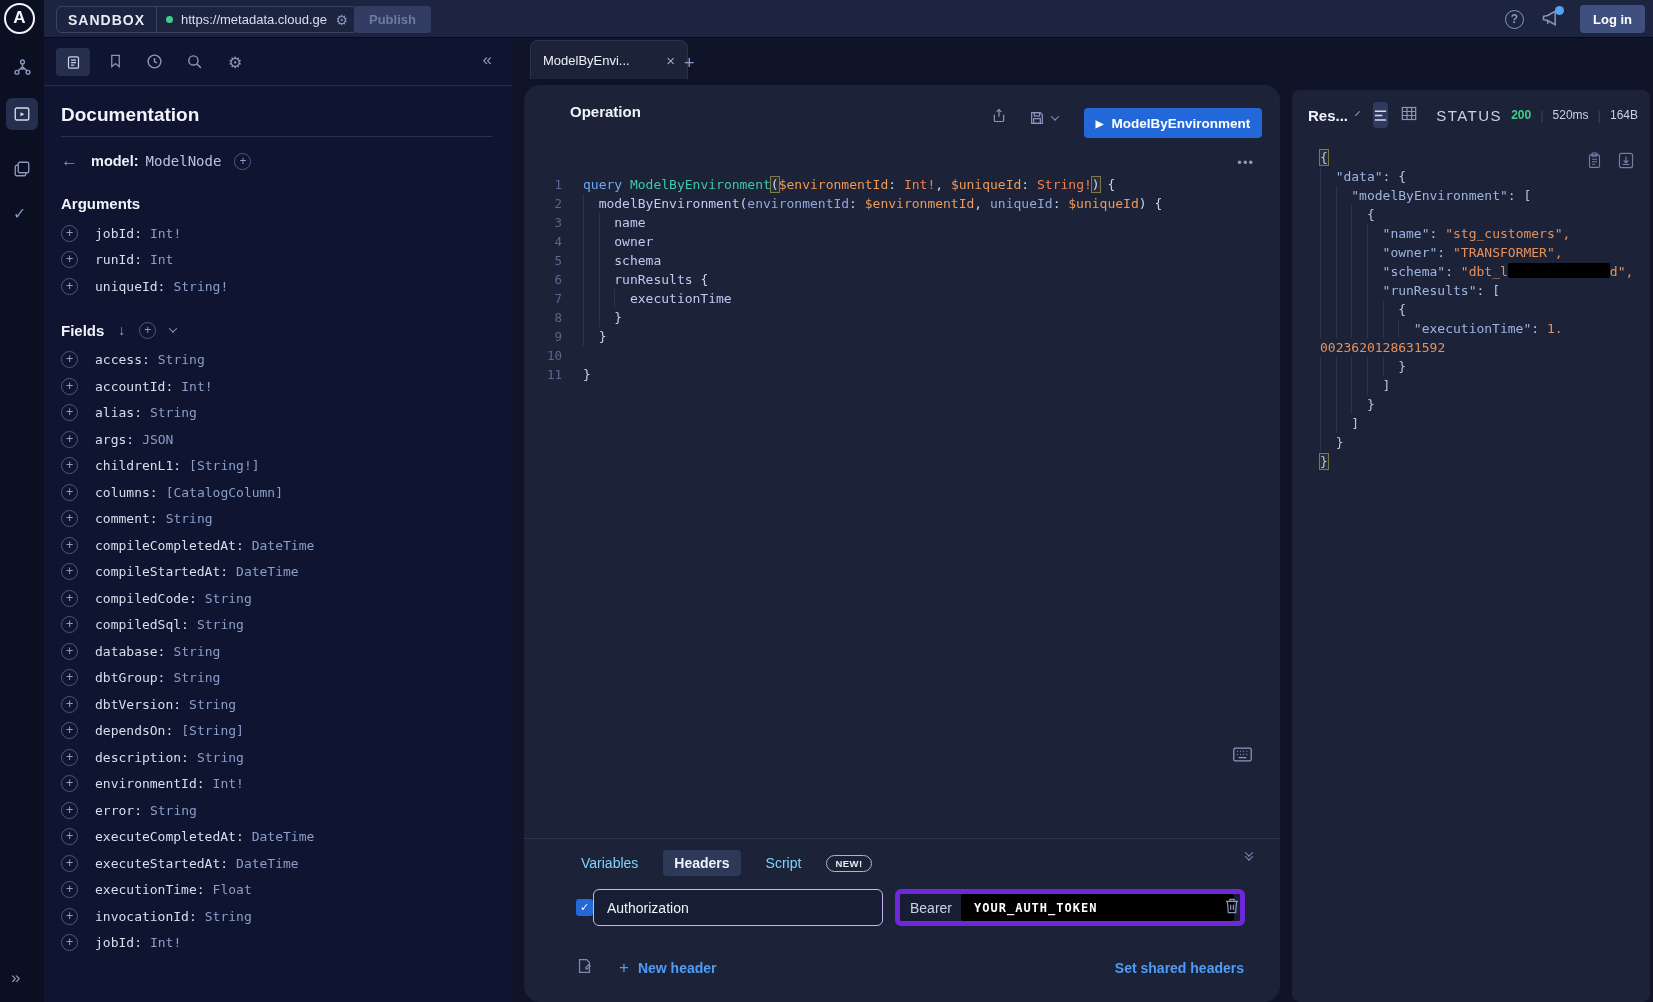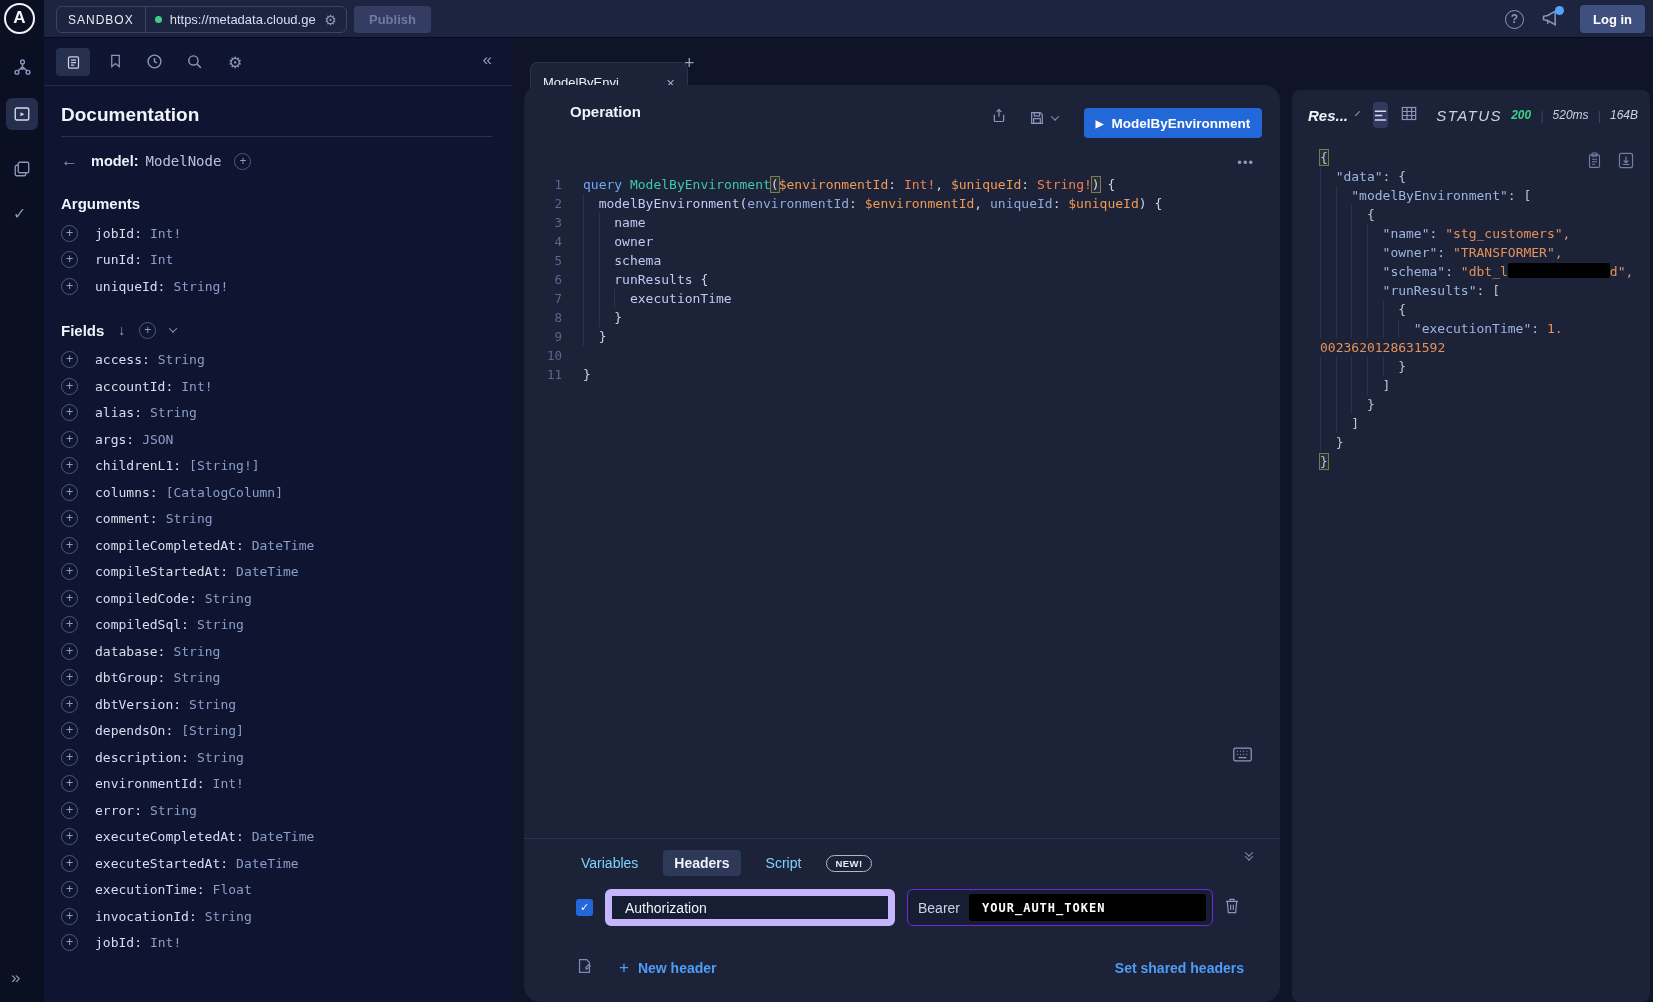--- a/index.html
+++ b/index.html
@@ -9,21 +9,21 @@
 
   
   .topbar { position:absolute; left:0; top:0; width:1653px; height:38px;
     background:#1d2440; border-bottom:1px solid #070b18; }
   .corner { position:absolute; left:0; top:0; width:44px; height:38px; background:#0a0f22; }
   .logo { position:absolute; left:4px; top:3px; width:31px; height:31px; border:2.5px solid #f2f4fa;
     border-radius:50%; color:#f2f4fa; font-weight:bold; font-size:17px; text-align:center; line-height:26px; }
   .url-group { position:absolute; left:56px; top:6px; height:27px; display:flex; align-items:stretch;
     border:1px solid #3a4468; border-radius:6px; overflow:hidden; }
   .sandbox-chip { display:flex; align-items:center; padding:0 11px; border-right:1px solid #3a4468;
-    font-size:12px; font-weight:normal; letter-spacing:1px; color:#e8ecf5; }
+    font-size:14px; font-weight:bold; letter-spacing:1px; color:#e8ecf5; }
   .url-box { display:flex; align-items:center; gap:8px; padding:0 9px; width:200px; }
   .green-dot { width:7px; height:7px; border-radius:50%; background:#3ecf8e; flex:none; }
   .url-text { font-size:13px; color:#d7deee; white-space:nowrap; overflow:hidden; width:152px; }
   .url-gear { color:#8a97bd; font-size:14px; }
   .publish-btn { position:absolute; left:354px; top:6px; height:27px; padding:0 15px; background:#333d63;
     border-radius:4px; color:#6e7b9c; font-size:13px; font-weight:bold; display:flex; align-items:center; }
   .tb-right { position:absolute; right:8px; top:0; height:38px; display:flex; align-items:center; gap:17px; }
   .help-circ { width:19px; height:19px; border:1.5px solid #8a97bd; border-radius:50%; color:#8a97bd;
     font-size:12px; font-weight:bold; text-align:center; line-height:16px; }
   .mega-wrap { position:relative; width:22px; height:22px; color:#8a97bd; }
@@ -58,21 +58,21 @@
     color:#8b9cc7; font-size:12px; font-weight:normal; line-height:15px; text-align:center; }
   .chev { display:inline-block; width:6px; height:6px; border-right:1.5px solid #8b9cc7;
     border-bottom:1.5px solid #8b9cc7; transform:rotate(45deg) translate(-1px,-1px); }
   .doc-list { margin-top:8px; }
   .doc-row { display:flex; align-items:center; gap:17px; height:26.5px;
     font-family:"DejaVu Sans Mono", monospace; font-size:13px; }
   .doc-row .fname { color:#d8deee; }
   .doc-row .ftype { color:#8b9dc9; margin-left:-9px; }
 
   
-  .tab { position:absolute; left:530px; top:62px; width:158px; height:39px; background:#1c2238;
+  .tab { position:absolute; left:530px; top:40px; width:158px; height:39px; background:#1c2238;
     border:1px solid #2a3250; border-bottom:none; border-radius:8px 8px 0 0;
     display:flex; align-items:center; padding:0 12px; gap:3px; }
   .tab-title { font-size:13px; color:#eef1f8; white-space:nowrap; overflow:hidden; flex:1; }
   .tab-close { color:#9aa7c9; font-size:15px; }
   .tab-plus { position:absolute; left:684px; top:53px; color:#8fa0c8; font-size:18px; }
 
   .opcard { position:absolute; left:524px; top:85px; width:756px; height:917px; background:#1c2238; border-radius:16px; }
   .op-title { position:absolute; left:46px; top:18px; font-size:15px; font-weight:bold; color:#f0f3fa; }
   .op-icons { position:absolute; right:222px; top:22px; display:flex; align-items:center; gap:22px; color:#8a97bd; }
   .run-btn { position:absolute; right:18px; top:23px; width:178px; height:30px; background:#2368d8; border-radius:4px;
@@ -96,38 +96,38 @@
   .bt-tabs { position:absolute; left:46px; top:765px; display:flex; align-items:center; gap:14px; }
   .bt-tab { font-size:14px; color:#7dd3fc; padding:5px 11px; }
   .bt-tab.active { background:#2e3858; border-radius:4px; color:#f0f3fa; font-weight:bold; }
   .new-badge { border:1px solid #aab6d4; border-radius:10px; padding:2px 8px; font-size:9.5px;
     font-weight:bold; letter-spacing:0.5px; color:#e8ecf5; }
   .bt-collapse { position:absolute; right:28px; top:768px; display:flex; flex-direction:column; gap:-2px; }
   .bt-collapse .chev { border-color:#8494bd; margin-top:-2px; }
   .hdr-row { position:absolute; left:52px; top:804px; display:flex; align-items:center; }
   .checkbox { width:17px; height:17px; background:#2368d8; border-radius:3px; color:#fff; font-size:11px;
     text-align:center; line-height:17px; }
-  .name-input { margin-left:12px; width:290px; height:37px; background:#171d33; border:7px solid #c4b5fd;
+  .name-input { margin-left:0; width:290px; height:37px; background:#171d33; border:1px solid #c4b5fd;
     border-radius:6px; color:#f0f3fa; font-size:14px; padding:0 13px; font-family:"Liberation Sans", sans-serif; }
-  .val-field { margin-left:12px; width:306px; height:37px; background:#171d33; border:1px solid #6d28d9;
+  .val-field { margin-left:12px; width:350px; height:37px; background:#171d33; border:5px solid #6d28d9;
     border-radius:6px; display:flex; align-items:center; padding:0 6px 0 10px; gap:9px; }
   .bearer { font-size:14px; color:#c9d3e9; flex:none; }
   .token-box { flex:1; height:27px; background:#000; border-radius:3px; color:#fff;
     font-family:"DejaVu Sans Mono", monospace; font-size:12px; font-weight:bold; letter-spacing:1px;
     display:flex; align-items:center; padding-left:13px; }
   .trash { position:absolute; left:700px; top:812px; color:#8a97bd; }
   .foot-row { position:absolute; left:52px; top:872px; width:668px; display:flex; align-items:center; }
   .foot-icon { color:#7d8bb0; }
   .new-header { margin-left:26px; color:#4f9df7; font-size:14px; font-weight:bold; display:flex; align-items:center; gap:9px; }
   .nh-plus { font-size:17px; font-weight:normal; }
   .shared-headers { margin-left:auto; color:#4f9df7; font-size:14px; font-weight:bold; }
 
   
   .respcard { position:absolute; left:1292px; top:90px; width:358px; height:912px; background:#1c2238; border-radius:8px; }
-  .resp-head { display:flex; align-items:center; padding:12px 12px 0 16px; gap:9px;font-style:italic; }
+  .resp-head { display:flex; align-items:center; padding:12px 12px 0 16px; gap:9px; }
   .resp-title { font-size:15px; font-weight:bold; color:#f0f3fa; }
   .view-chip { width:30px; height:26px; background:#2f3a5e; border-radius:4px; display:flex;
     align-items:center; justify-content:center; color:#d4dcef; margin-left:6px; }
   .table-icon { color:#8a97bd; margin-left:4px; }
   .status-label { margin-left:10px; font-size:15px; letter-spacing:1.5px; color:#c9d2e4;text-align:center; }
   .status-code { font-size:12px; font-weight:bold; color:#3dd08b; }
   .resp-sep { color:#39426b; font-size:13px; }
   .resp-metric { font-size:12px; color:#c9d2e4; }
   .json-tools { position:absolute; right:16px; top:62px; display:flex; gap:16px; color:#707ea6; }
   .jsonview { position:absolute; left:28px; top:58px; right:8px;

